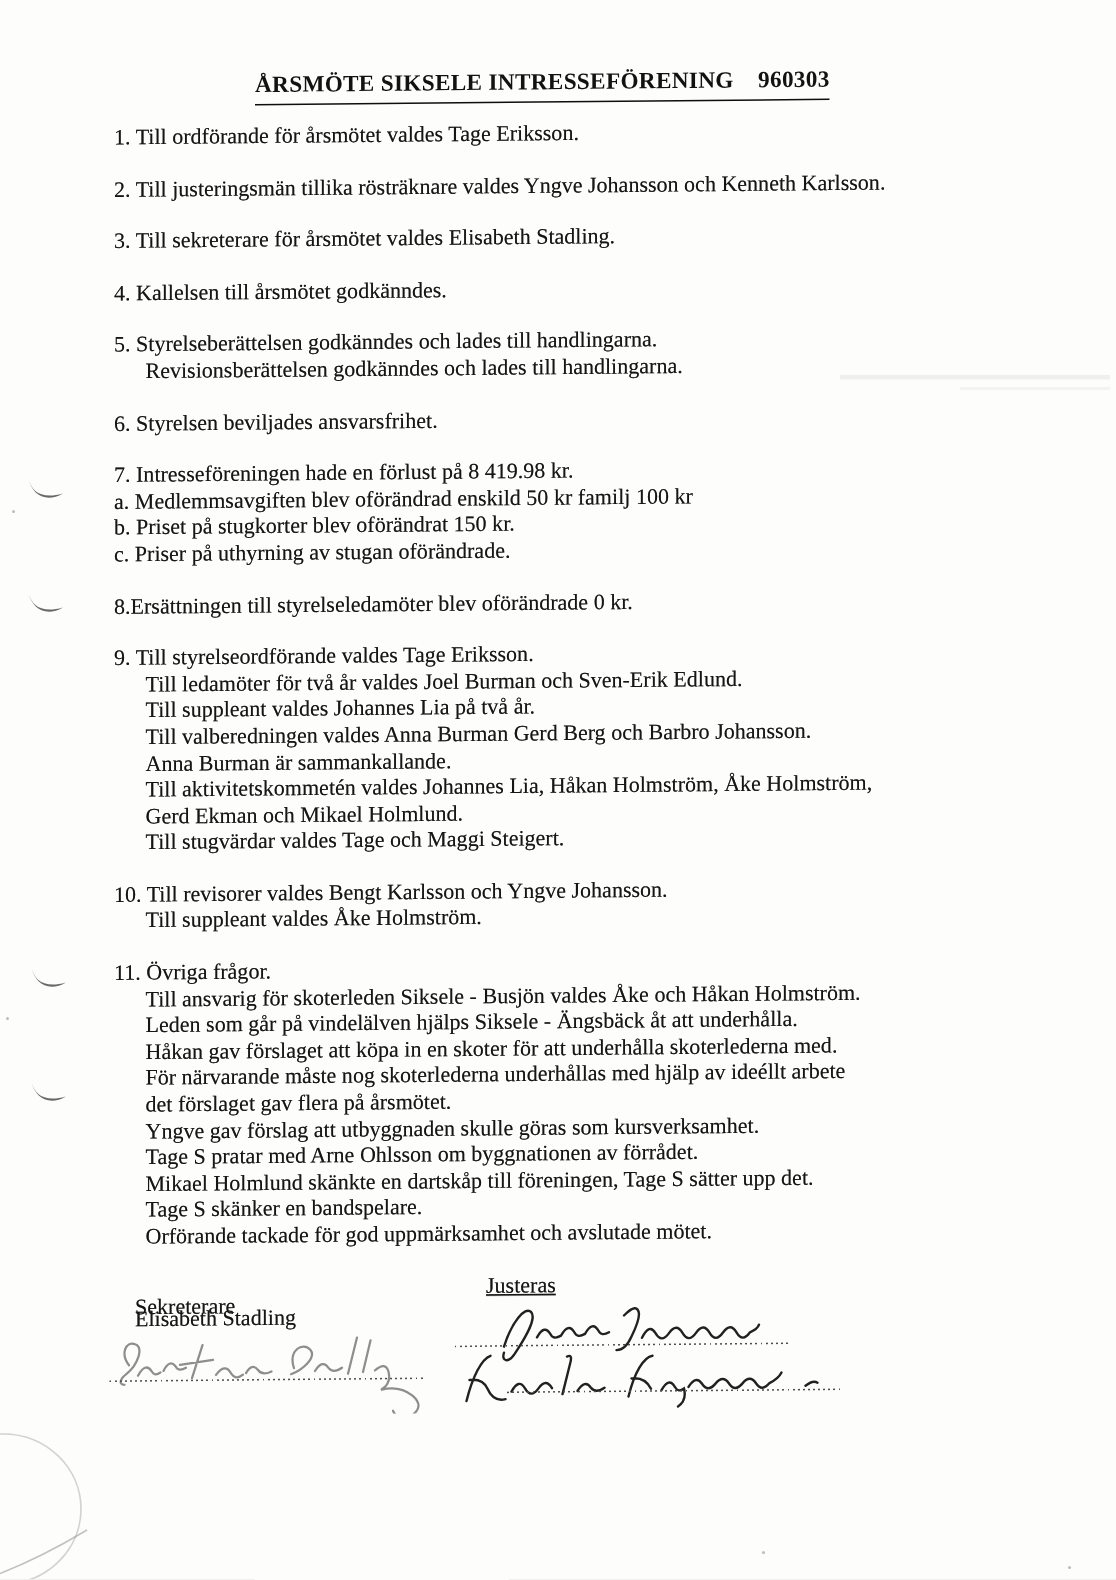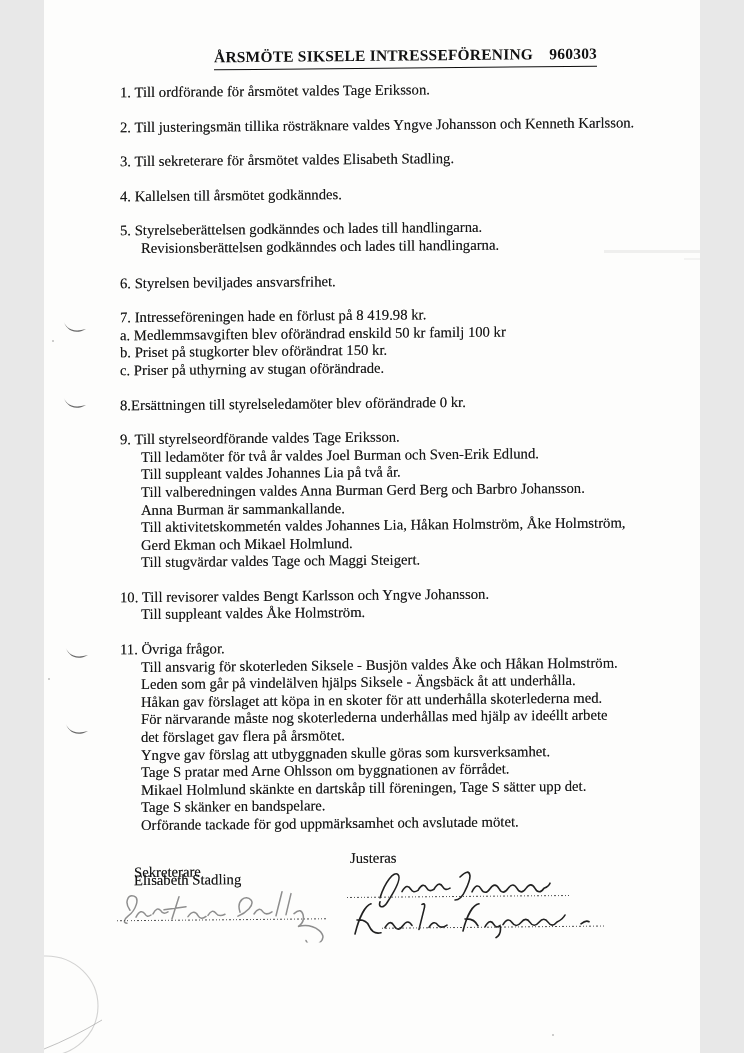--- a/index.html
+++ b/index.html
@@ -1,17 +1,17 @@
 <!DOCTYPE html>
 <html><head>
 <meta charset="utf-8">
 <style>
   html,body { margin:0; padding:0; background:#e8e8e8; }
   .page {
-    position:relative; width:656px; height:1053px; margin:0 auto;
+    position:relative; width:744px; height:1053px; margin:0 auto;
     background:#fdfdfc; overflow:hidden;
     font-family:"Liberation Serif","DejaVu Serif",serif;
     color:#161616;
   }
   
   .content {
     position:absolute; left:0; top:0; width:744px; box-sizing:border-box;
     padding:50px 20px 0 76px;
     transform:skewY(-0.55deg); transform-origin:0 0;
   }
@@ -26,21 +26,21 @@
     font-size:14.7px; line-height:17.6px; white-space:nowrap;
     text-shadow:0 0 .35px rgba(20,20,20,.55);
   }
   .indent-1 { padding-left:21px; }
 
   
   .sigs { position:relative; height:120px; margin-top:2px; font-size:14.7px; }
   .sig-label { position:absolute; white-space:nowrap; text-shadow:0 0 .35px rgba(20,20,20,.55); }
   .lbl-sekreterare { left:14px; top:12px; }
   .lbl-name        { left:14px; top:20px; }
-  .lbl-justeras    { left:230px; top:0; }
+  .lbl-justeras    { left:248px; top:0;text-decoration:underline; }
   .dotline {
     position:absolute; height:1.6px;
     background:repeating-linear-gradient(90deg,#4d4d4d 0 1.3px,transparent 1.3px 3.4px);
   }
   .dot-left  { left:-3px;  top:68px; width:210px; }
   .dot-adj1  { left:227px; top:47px; width:224px; }
   .dot-adj2  { left:262px; top:78px; width:224px; }
   .sig-svg { position:absolute; }
   .sig-elisabeth { left:-4px;  top:34px; width:222px; height:58px; }
   .sig-yngve     { left:248px; top:16px; width:195px; height:44px; }

